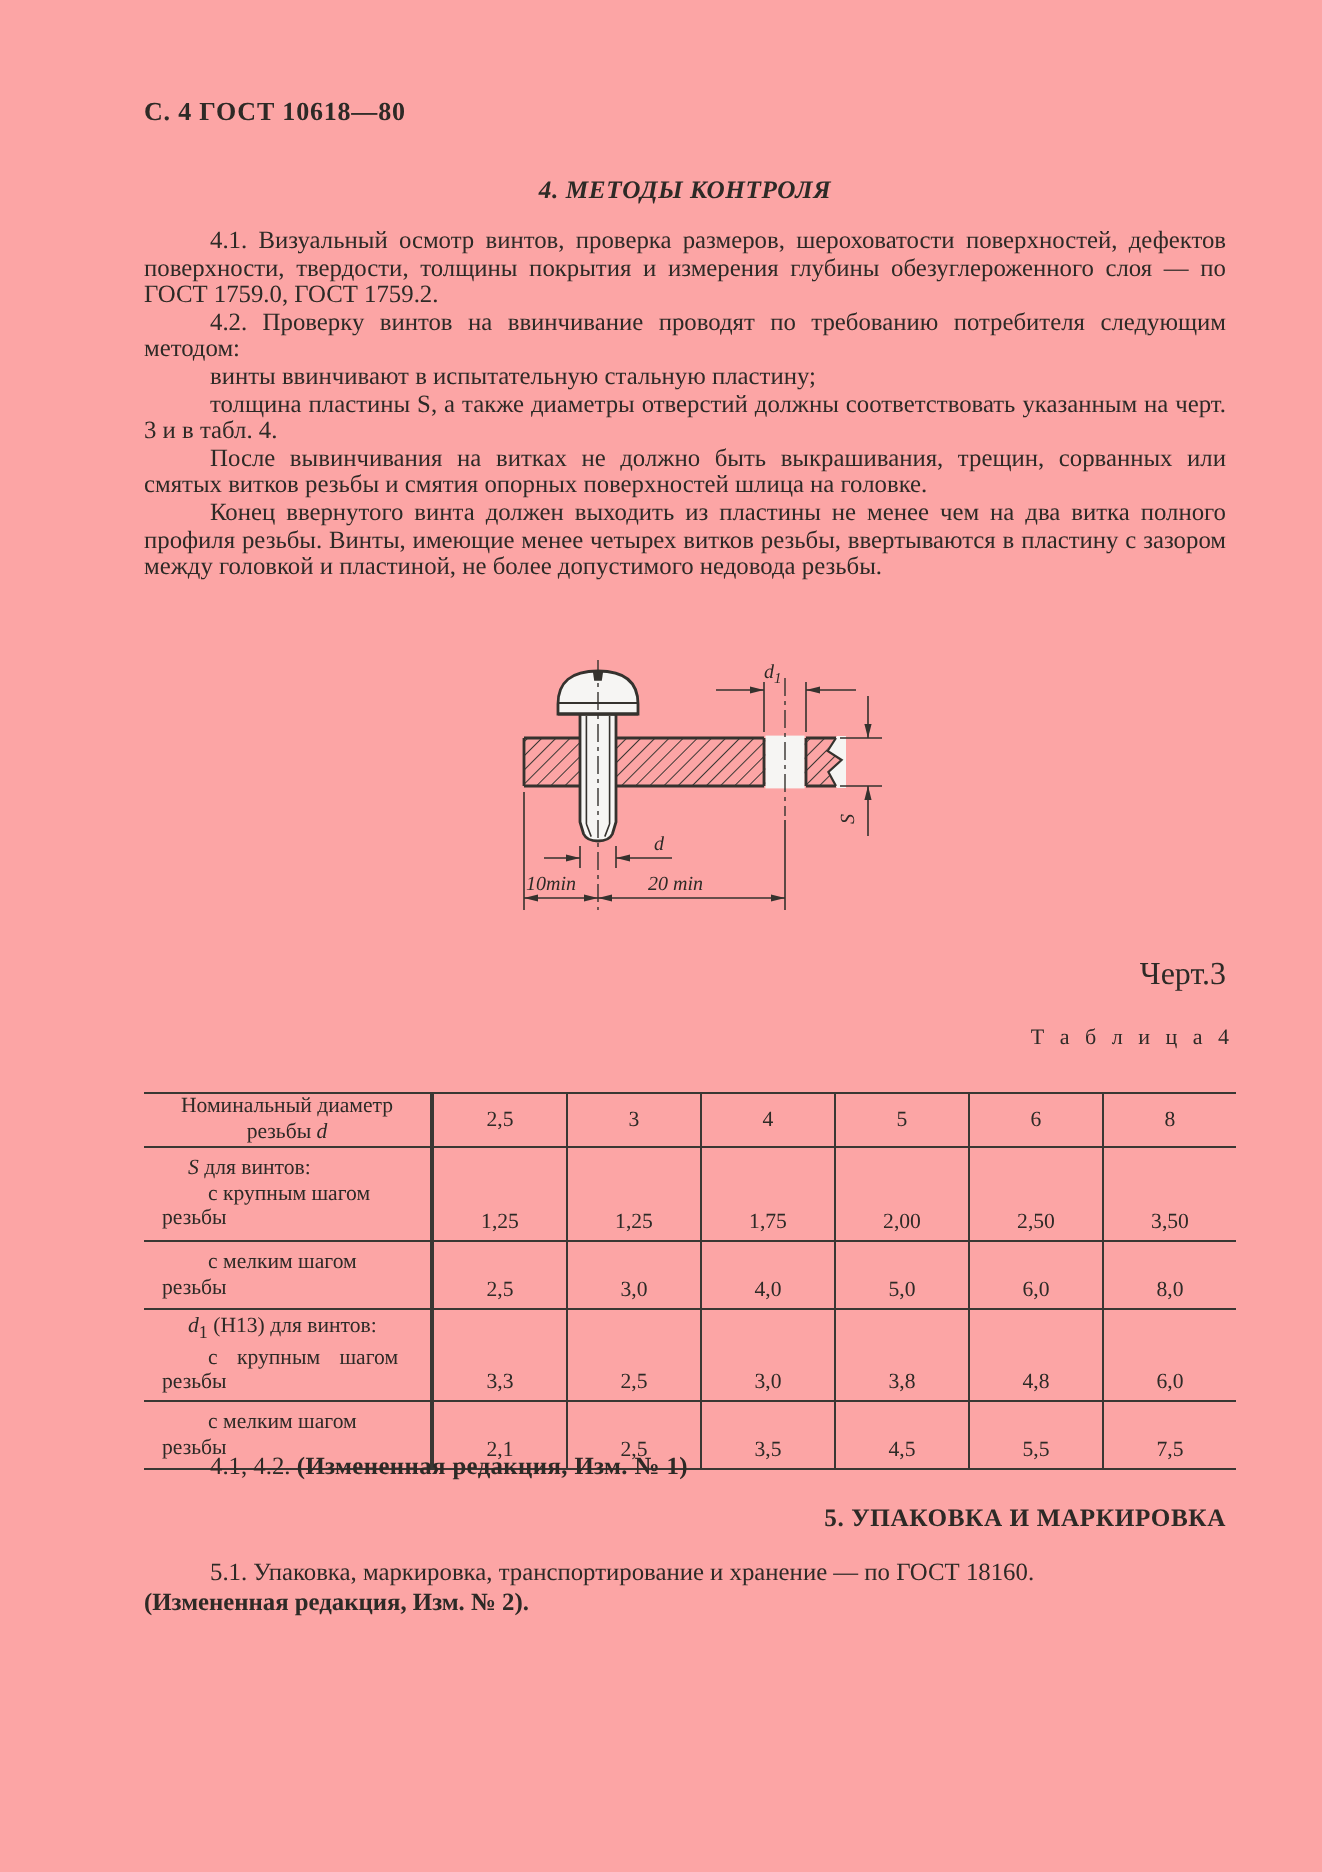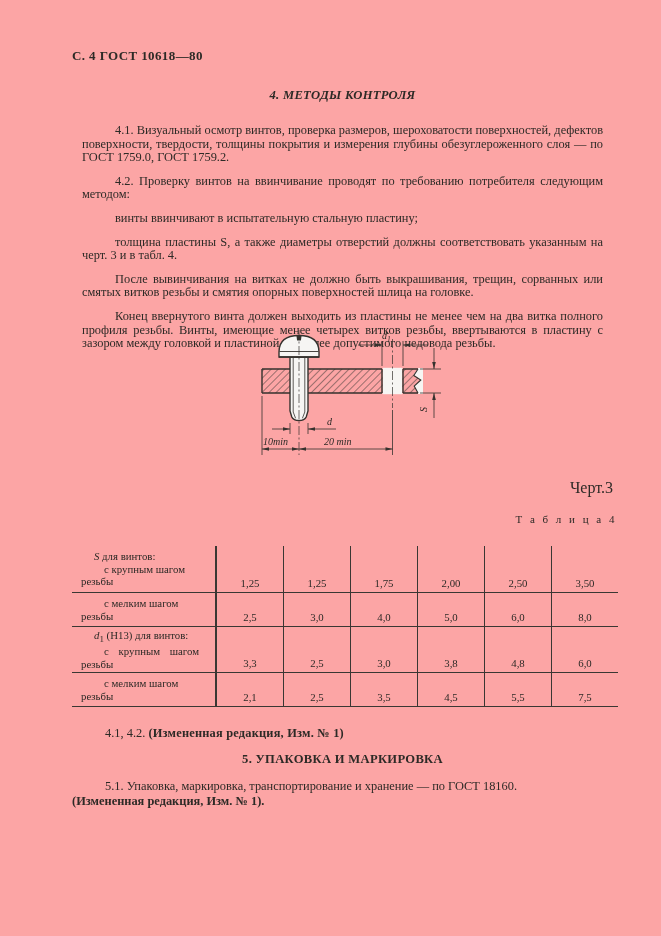--- a/index.html
+++ b/index.html
@@ -22,21 +22,21 @@
   }
   .sec-title{
     left:72px;top:88px;width:541px;text-align:center;
     font-weight:bold;font-size:12.6px;letter-spacing:.3px;font-style:italic;
   }
   .bodytext{
     left:72px;top:114px;width:541px;
     font-size:12.4px;line-height:13.6px;
     text-align:justify;
   }
-  .bodytext p{margin:10px;text-indent:33px;}
+  .bodytext p{margin:0;text-indent:33px;}
   .fig-caption{
     left:72px;top:479px;width:541px;text-align:right;
     font-size:16px;
   }
   .tbl-label{
     left:72px;top:513px;width:545px;text-align:right;
     font-size:11px;letter-spacing:2.5px;
   }
   .tbl-units{
     left:72px;top:531px;width:545px;text-align:center;
@@ -59,21 +59,21 @@
   tr.r3 td{height:42px;}
   tr.r4 td{height:30px;border-bottom:1.5px solid #3a3733;}
   .lbl-line0{padding-left:22px;}
   .lbl-line1{padding-left:32px;}
   .lbl-line1.wide{word-spacing:7px;}
   .lbl-line2{padding-left:9px;}
   .hdr .lblcol{text-align:center;line-height:13px;}
   .note1{left:72px;top:726px;width:541px;font-size:12.4px;text-indent:33px;}
   .note1 b{letter-spacing:.2px;}
   .sec-title5{
-    left:72px;top:752px;width:541px;text-align:center;
+    left:72px;top:752px;width:541px;text-align:right;
     font-weight:bold;font-size:12.6px;letter-spacing:.3px;font-family:Liberation Serif, serif;
   }
   .p51{left:72px;top:780px;width:541px;font-size:12.4px;line-height:13.8px;text-indent:33px;margin:0;}
   .amend2{left:72px;top:794px;width:541px;font-size:12.4px;font-weight:bold;}
   i.v{font-style:italic;}
   svg text{font-family:"Liberation Serif","DejaVu Serif",serif;}
 </style>
 </head>
 <body>
 
@@ -155,20 +155,32 @@
     <text x="13" y="119" font-size="10" font-style="italic" fill="#2d2a26">10min</text>
     <text x="74" y="119" font-size="10" font-style="italic" fill="#2d2a26">20 min</text>
   </svg>
 
   <div class="abs fig-caption">Черт.3</div>
 
   <div class="abs tbl-label">Т а б л и ц а  4</div>
 
   <table class="gost abs">
     <tbody>
+        <tr class="hdr">
+      <td class="lblcol">
+        <span>Номинальный диаметр</span><br>
+        <span>резьбы </span><i class="v">d</i>
+      </td>
+      <td class="valcol first">2,5</td>
+      <td class="valcol">3</td>
+      <td class="valcol">4</td>
+      <td class="valcol">5</td>
+      <td class="valcol">6</td>
+      <td class="valcol">8</td>
+    </tr>
     <tr class="r r1">
       <td class="lblcol">
         <div class="lbl-line0"><i class="v">S</i><span> для винтов:</span></div>
         <div class="lbl-line1">с крупным шагом</div>
         <div class="lbl-line2">резьбы</div>
       </td>
       <td class="valcol first">1,25</td>
       <td class="valcol">1,25</td>
       <td class="valcol">1,75</td>
       <td class="valcol">2,00</td>
@@ -214,15 +226,15 @@
     </tr>
   </tbody>
     </table>
 
   <div class="abs note1">
     <span>4.1, 4.2. </span><b>(Измененная редакция, Изм. № 1)</b>
   </div>
 
   <div class="abs sec-title5">5. УПАКОВКА И МАРКИРОВКА</div>
   <p class="abs p51">5.1. Упаковка, маркировка, транспортирование и хранение — по ГОСТ 18160.</p>
-  <div class="abs amend2">(Измененная редакция, Изм. № 1).</div>
+  <div class="abs amend2">(Измененная редакция, Изм. № 2).</div>
 
 </div>
 
 </body></html>

